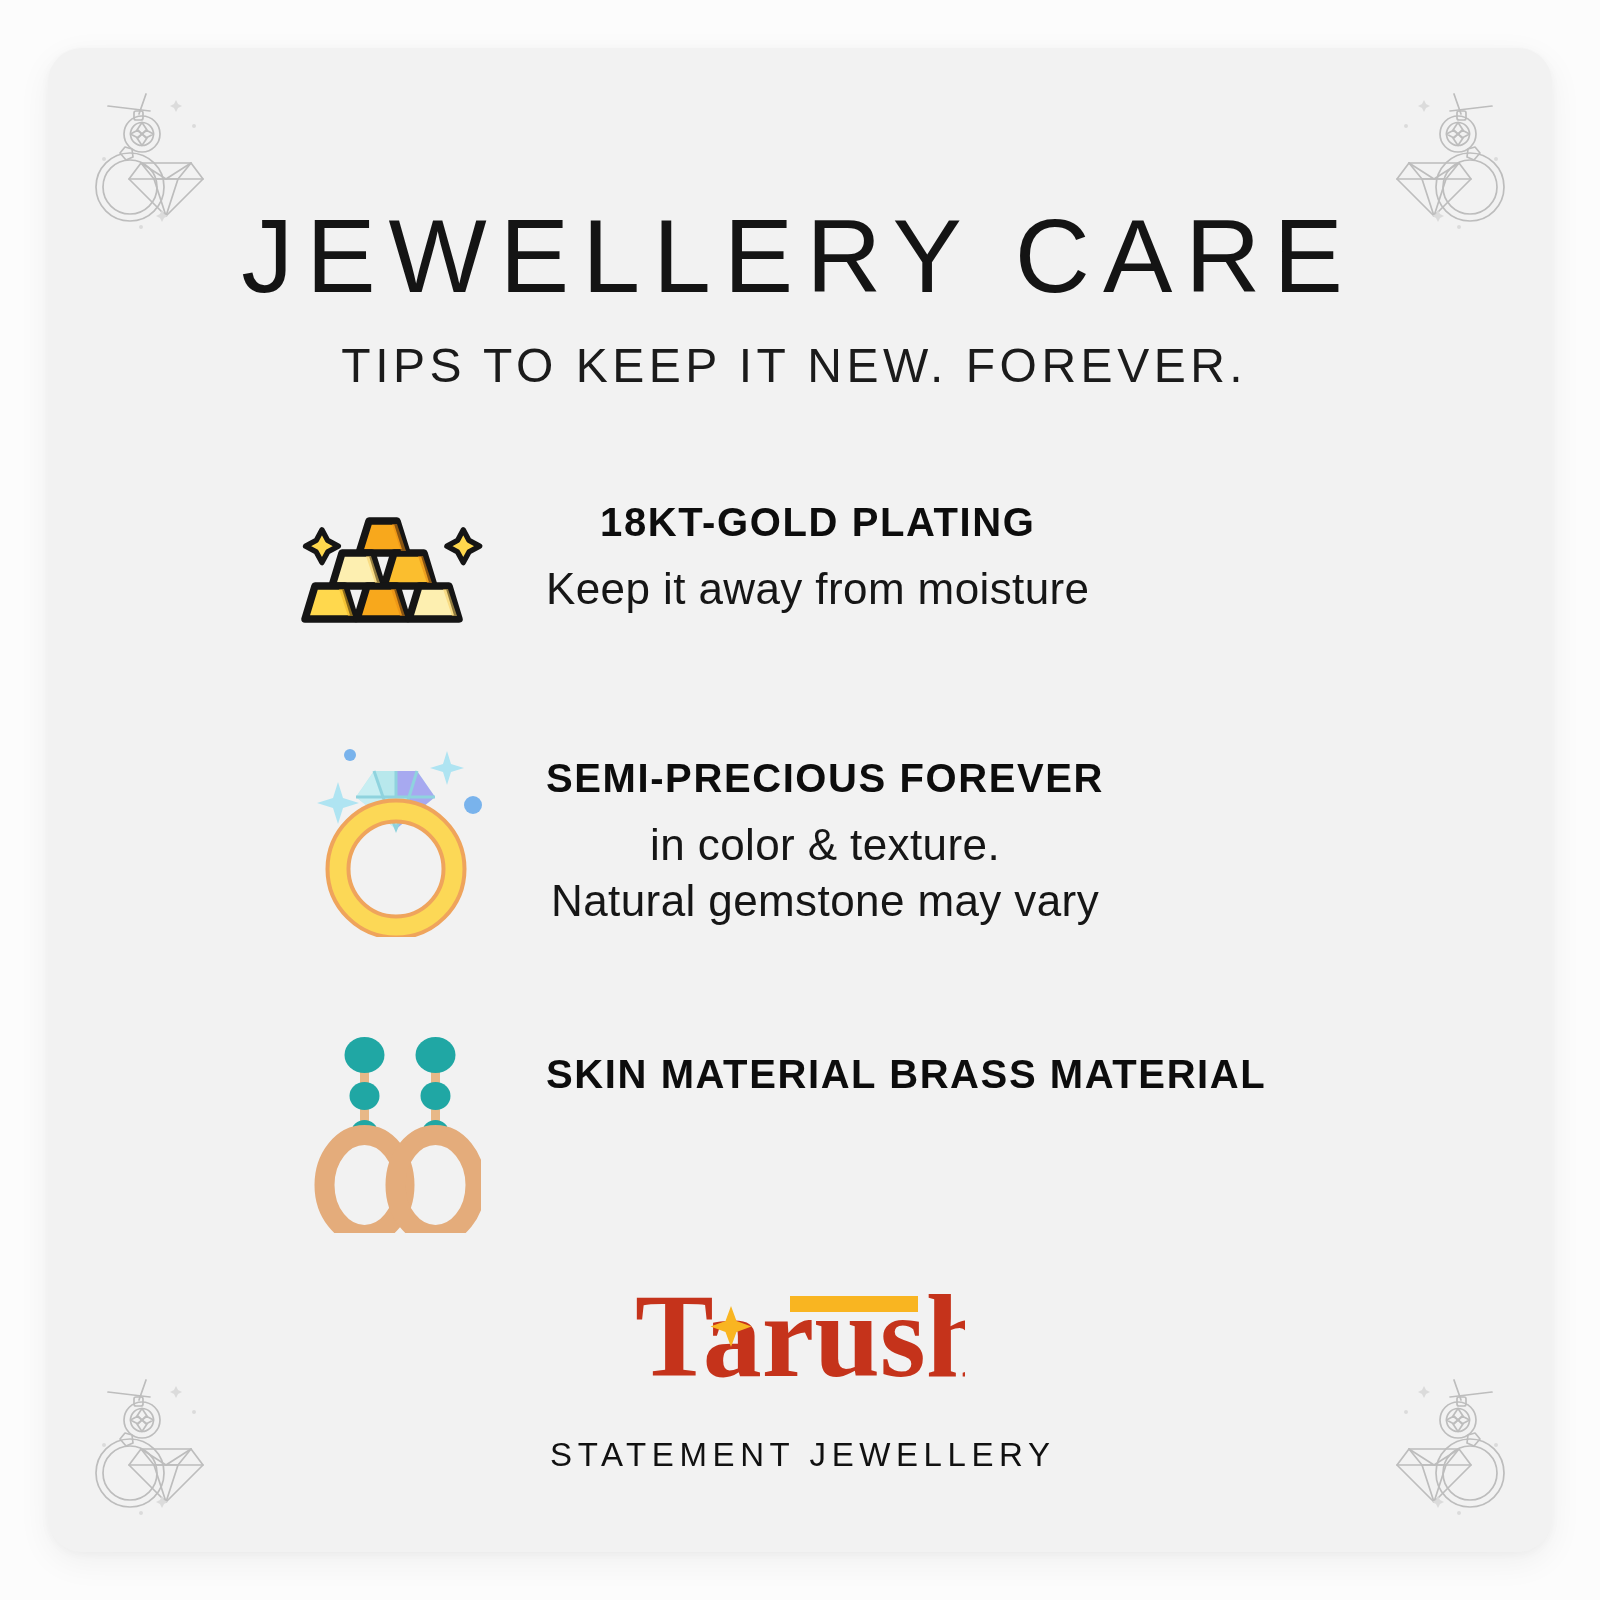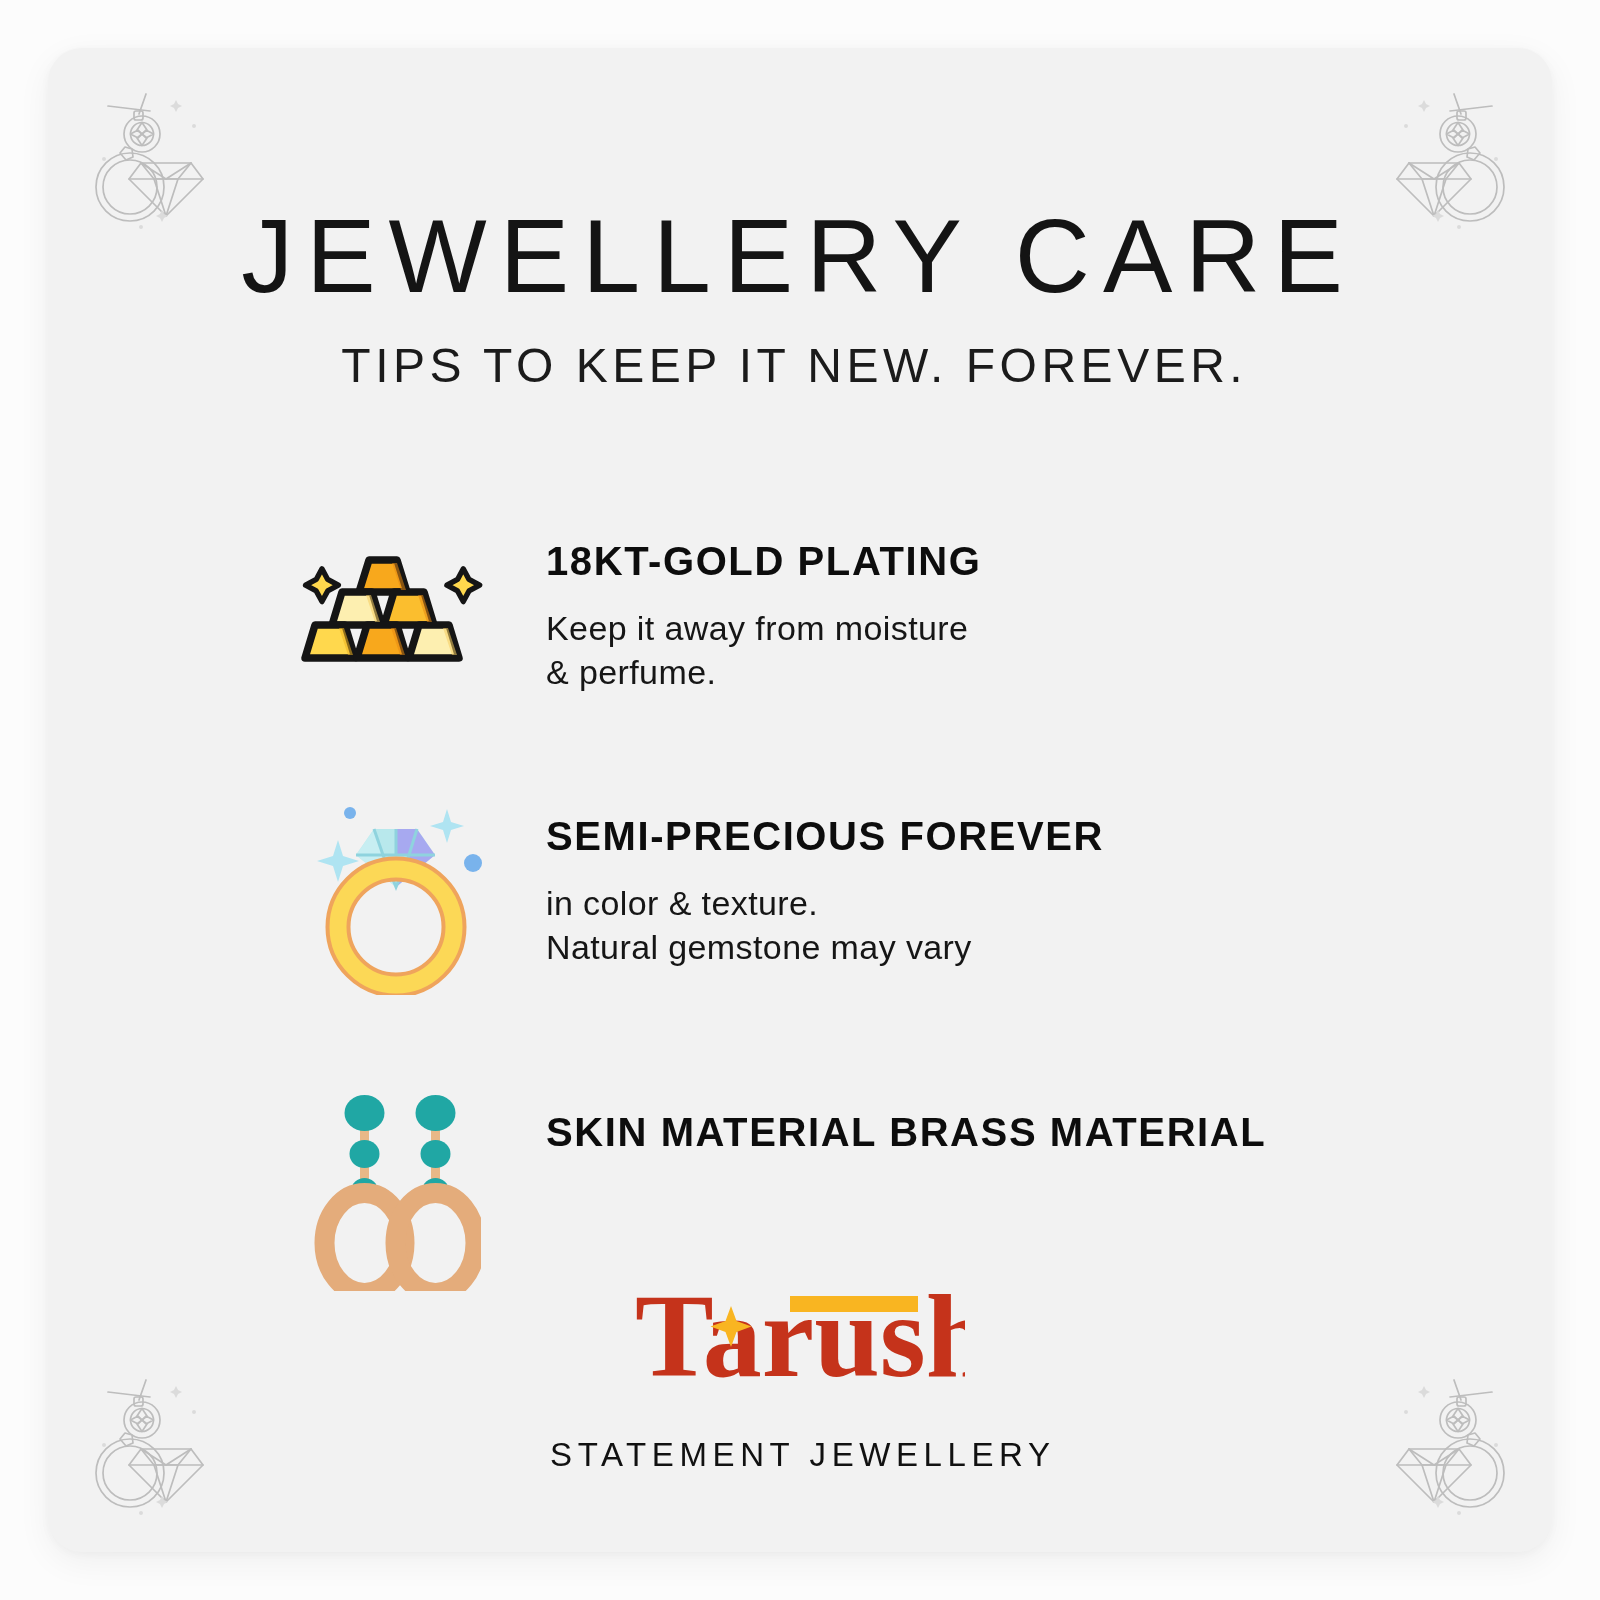--- a/index.html
+++ b/index.html
@@ -48,21 +48,22 @@
     font-weight:400;
     letter-spacing:4.5px;
     color:#1b1b1b;
     text-indent:4.5px;
   }
 
   
   .tips{
     position:absolute;
     left:0;right:0;
-    top:477px;
+    top:438px;
+    text-align:center;
   }
   .tip{
     display:flex;
     align-items:flex-start;
     padding-left:248px;
     margin-bottom:106px;
   }
   .tip:last-child{margin-bottom:0;}
   .tip-icon{
     width:200px;
@@ -75,22 +76,22 @@
   .tip-icon svg{display:block;}
   .tip-text{padding-left:50px;padding-top:14px;}
   .tip-heading{
     font-size:40px;
     font-weight:700;
     letter-spacing:1.6px;
     color:#0d0d0d;
     white-space:nowrap;
   }
   .tip-body{
-    margin-top:23px;
-    font-size:34px;
+    margin-top:16px;
+    font-size:44px;
     font-weight:400;
     letter-spacing:.4px;
     line-height:1.28;
     color:#161616;
   }
   .tip-body span{display:block;white-space:nowrap;}
 
   
   #tip-1 .tip-icon{height:150px;}
   #tip-2 .tip-icon{height:190px;}
@@ -290,21 +291,20 @@
             <g fill="#FFD84D" stroke="#151515" stroke-width="6.5" stroke-linejoin="round">
               <path d="M22 34 l7 13 l13 7 l-13 7 l-7 13 l-7 -13 l-13 -7 l13 -7 Z" transform="translate(3,6) scale(.82) translate(6,6)"></path>
               <path d="M168 34 l7 13 l13 7 l-13 7 l-7 13 l-7 -13 l-13 -7 l13 -7 Z" transform="translate(0,6) scale(.82) translate(36,6)"></path>
             </g>
           </svg>
         </div>
         <div class="tip-text">
           <div class="tip-heading">18KT-GOLD PLATING</div>
           <div class="tip-body">
             <span>Keep it away from moisture</span>
-            <span>&amp; perfume.</span>
           </div>
         </div>
       </div>
 
       <div class="tip" id="tip-2">
         <div class="tip-icon">
           <svg width="185" height="200" viewBox="0 0 185 200" xmlns="http://www.w3.org/2000/svg">
 
             <g fill="#AFE4F2">
               <path d="M34 45 l5 16 l16 5 l-16 5 l-5 16 l-5 -16 l-16 -5 l16 -5 Z"></path>

